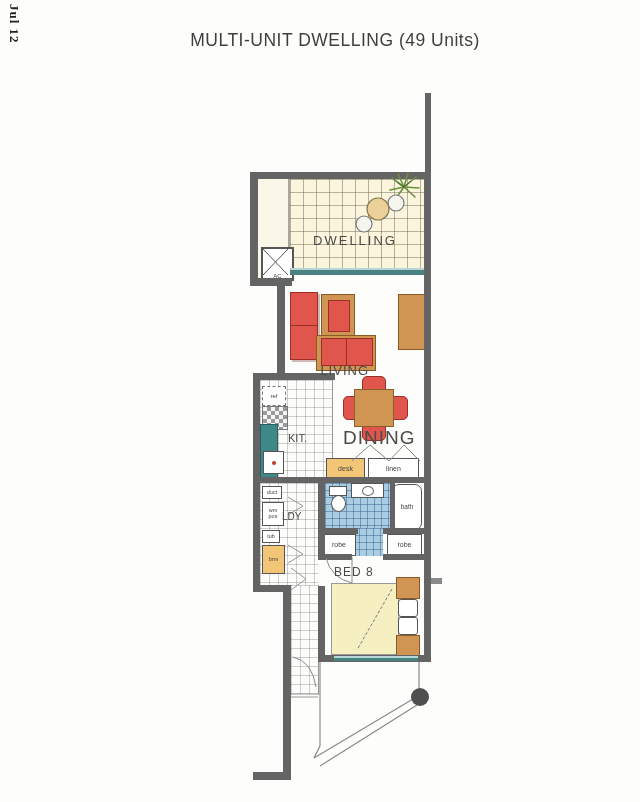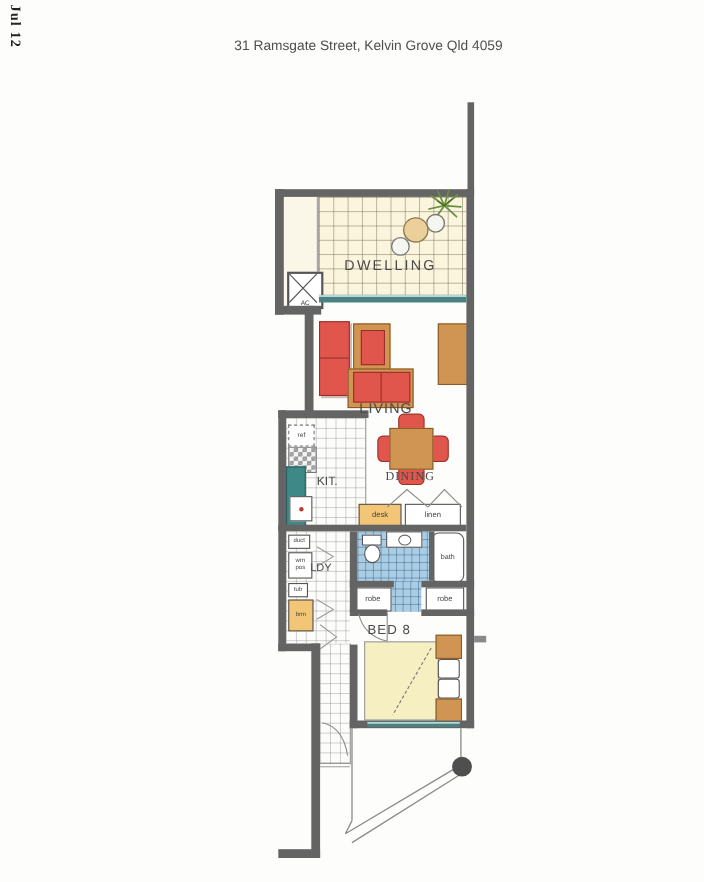--- a/index.html
+++ b/index.html
@@ -42,21 +42,21 @@
   .teal-band{background:var(--window-teal);box-shadow:inset 0 2px 0 #b9d6d6;}
 </style>
 </head>
 <body>
 
 <div id="page">
 
   <div id="datestamp">Jul 12</div>
 
   <div id="hdr">
-    <div id="subtitle">31 Ramsgate Street, Kelvin Grove Qld 4059</div>
+    <div id="title">MULTI-UNIT DWELLING (49 Units)</div>
   </div>
 
   <div class="w" style="left:425px;top:93px;width:6px;height:80px;"></div>
 
   <div class="floor tiles-terrace" style="left:290px;top:179px;width:134px;height:90px;"></div>
   <div class="floor" style="left:258px;top:179px;width:32px;height:99px;background:#fbf7e8;"></div>
   <div class="thin" style="left:288px;top:179px;width:2px;height:90px;"></div>
 
   <div class="floor tiles-white" style="left:260px;top:380px;width:72px;height:97px;border-right:1px solid #999;"></div>
   <div class="floor tiles-white" style="left:260px;top:483px;width:58px;height:102px;"></div>
@@ -224,19 +224,19 @@
       <line x1="320" y1="662" x2="320" y2="746"></line>
       <line x1="320" y1="746" x2="314" y2="758"></line>
       <line x1="314" y1="758" x2="413" y2="699"></line>
       <line x1="320" y1="766" x2="417" y2="705"></line>
       <line x1="419" y1="662" x2="419" y2="689"></line>
     </g>
     <circle cx="420" cy="697" r="9" fill="#4f4f4f"></circle>
   </svg>
 
   <div class="lbl ctr" style="left:305px;top:233px;width:100px;font-size:13px;letter-spacing:2px;">DWELLING</div>
-  <div class="lbl ctr" style="left:321px;top:363px;width:60px;font-size:13px;letter-spacing:1px;">LIVING</div>
-  <div class="lbl ctr" style="left:343px;top:427px;width:60px;font-size:11px;letter-spacing:1px;font-family:Liberation Serif, serif;">DINING</div>
+  <div class="lbl ctr" style="left:309px;top:363px;width:60px;font-size:13px;letter-spacing:1px;text-align:right;">LIVING</div>
+  <div class="lbl ctr" style="left:343px;top:427px;width:60px;font-size:19px;letter-spacing:1px;">DINING</div>
   <div class="lbl" style="left:288px;top:432px;font-size:11px;">KIT.</div>
   <div class="lbl" style="left:282px;top:511px;font-size:10px;">LDY</div>
   <div class="lbl" style="left:334px;top:565px;font-size:12px;letter-spacing:1px;">BED 8</div>
 
 </div>
 
 </body></html>

